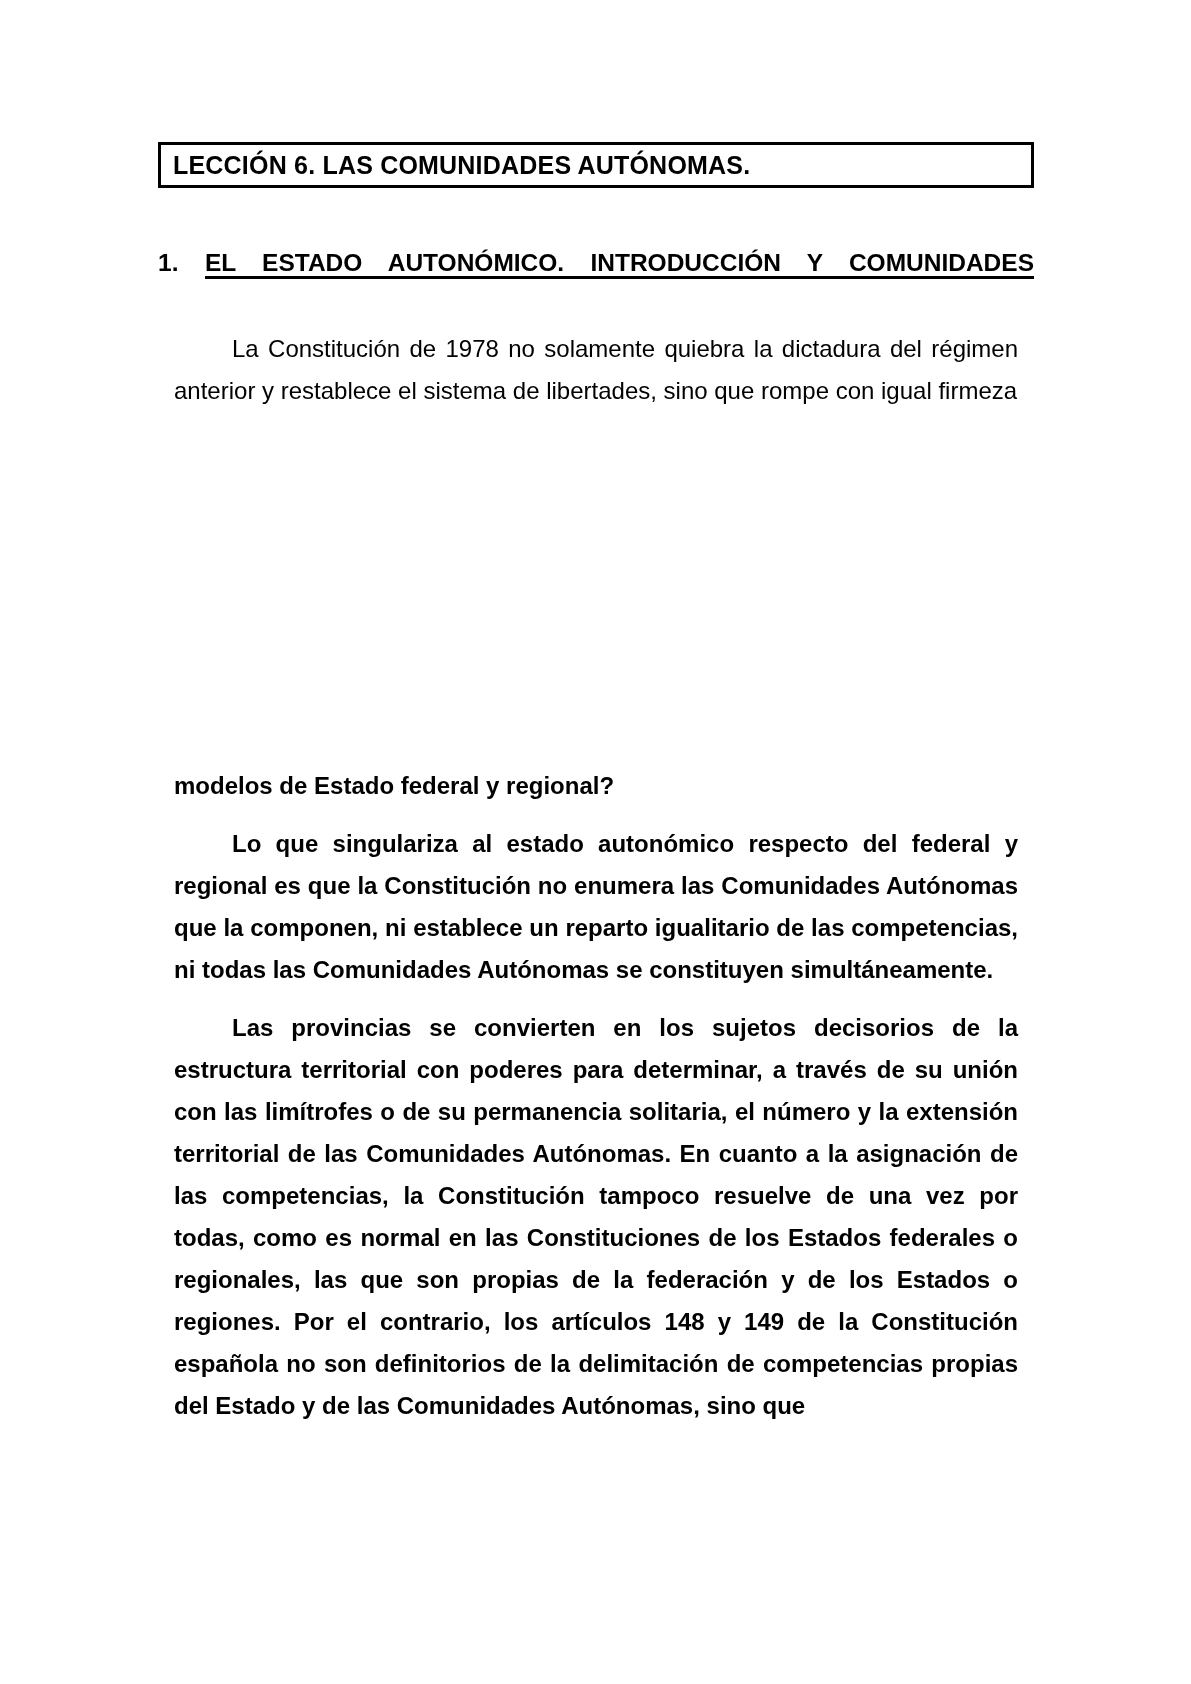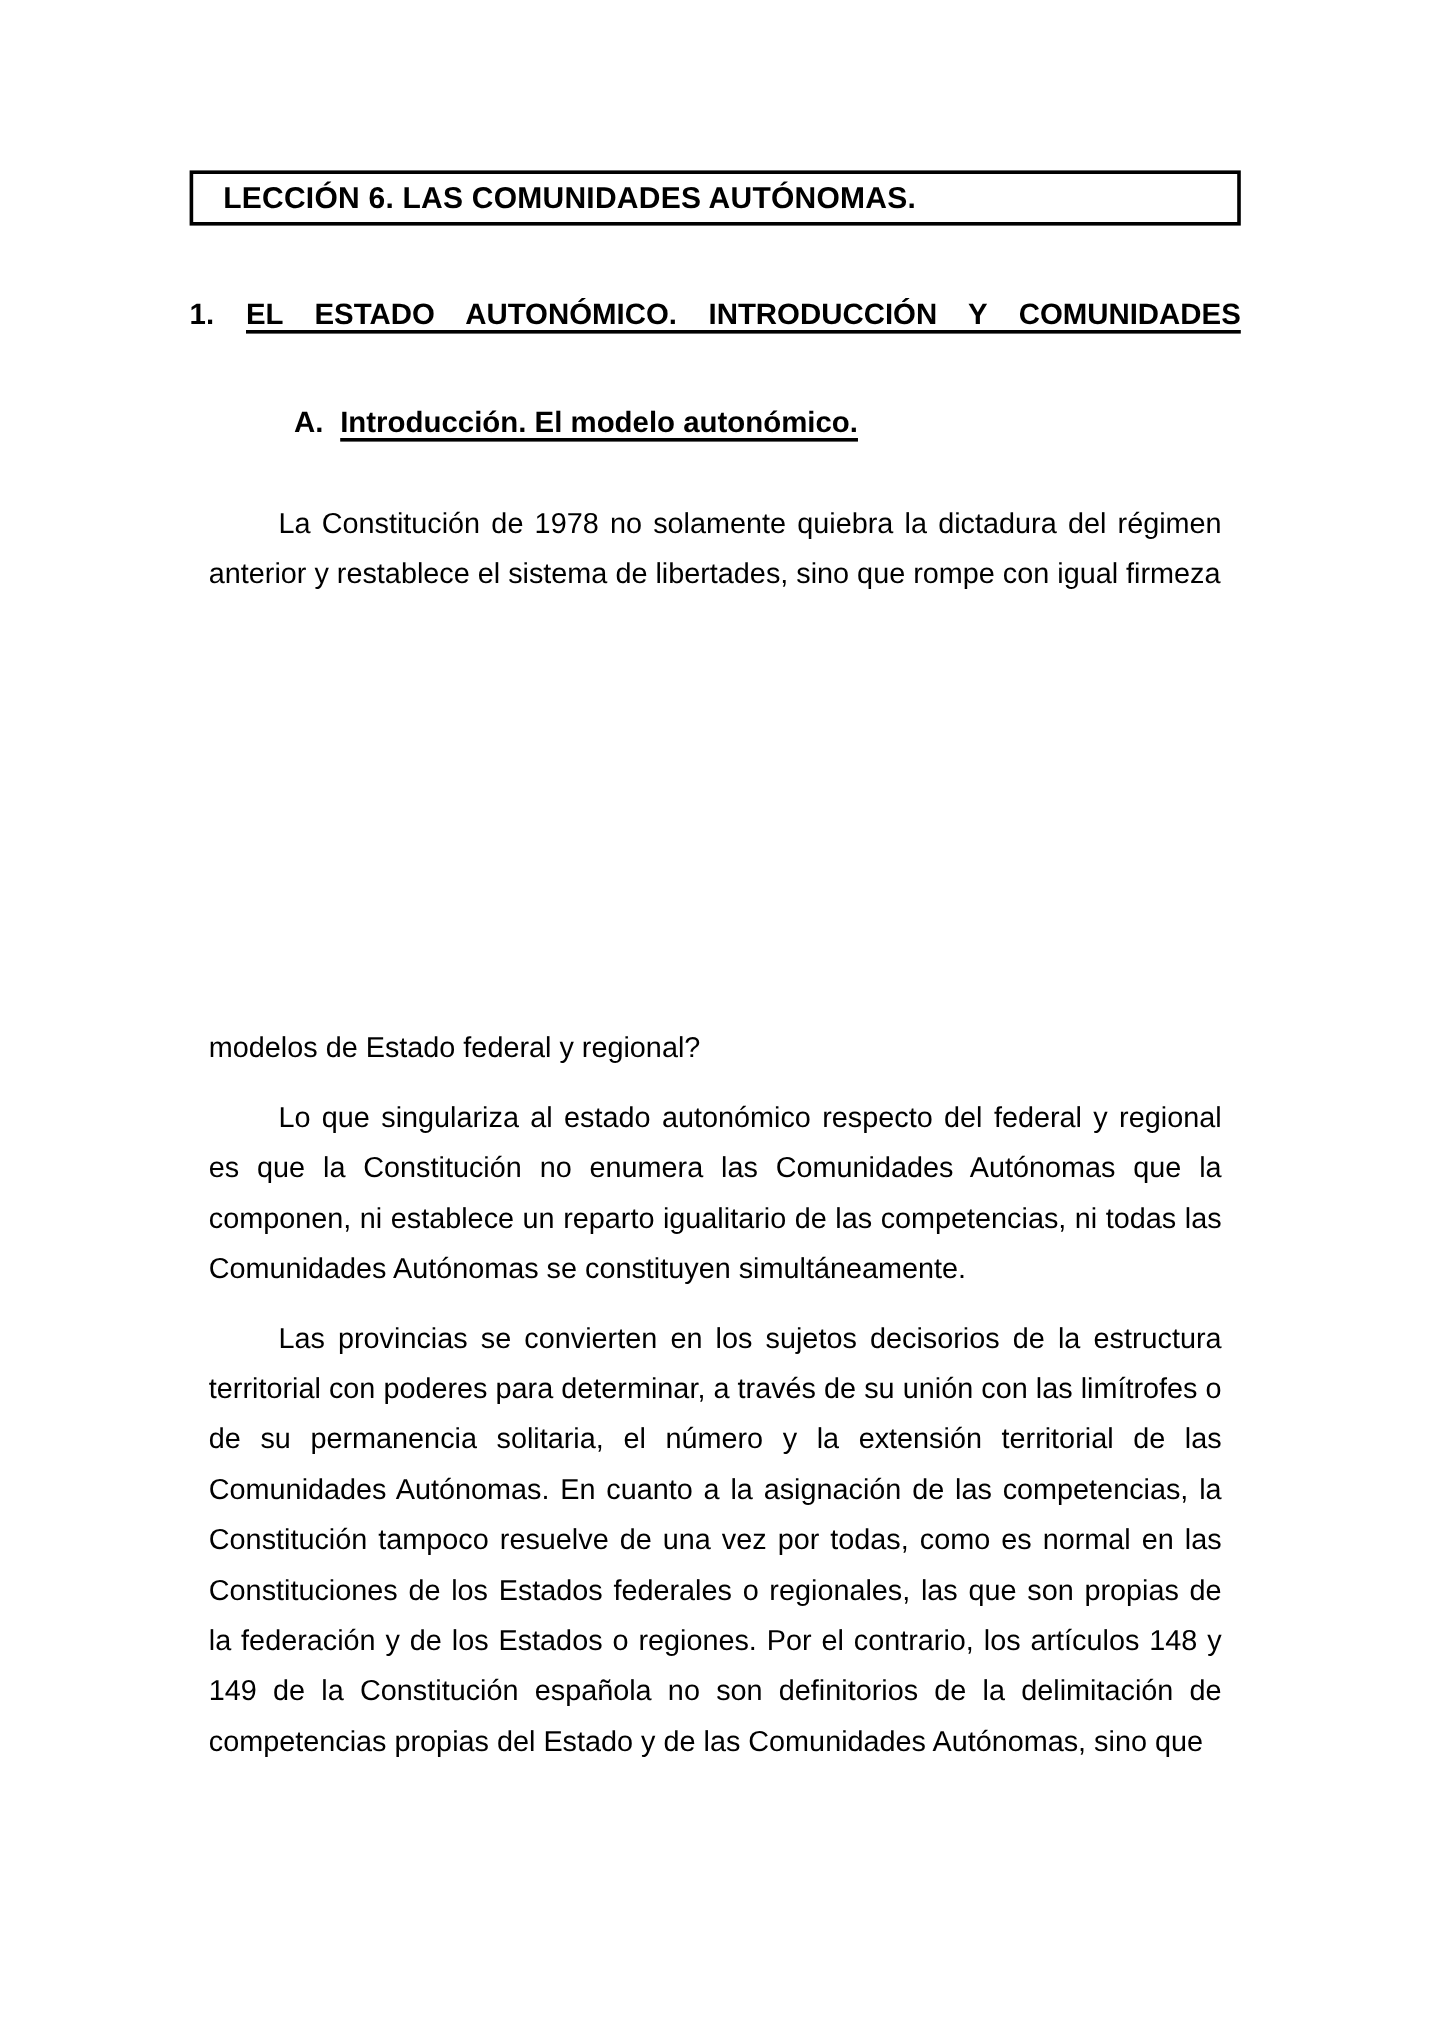--- a/index.html
+++ b/index.html
@@ -22,21 +22,21 @@
     top: 0;
     width: 876px;
   }
   .title-box {
     margin-top: 142px;
     box-sizing: border-box;
     border: 3px solid #000000;
     height: 46px;
     display: flex;
     align-items: center;
-    padding: 0 25px;
+    padding: 0 12px;
     font-size: 25px;
     font-weight: bold;
     letter-spacing: 0.2px;
   }
   .section-heading {
     margin-top: 52px;
     font-size: 24.5px;
     font-weight: bold;
     line-height: 46px;
   }
@@ -70,20 +70,21 @@
   .para {
     margin: 16px;
     margin-top: 42px;
     font-size: 24px;
     line-height: 42px;
     text-align: justify;
     text-indent: 58px;
   }
   .para.tight {
     margin-top: 15px;
+    font-weight: bold;
   }
   .para.no-indent {
     text-indent: 0;
     text-align: left;
   }
   .blank-gap {
     height: 322px;
   }
 </style>
 </head>
@@ -96,23 +97,20 @@
       <span>LECCIÓN 6. LAS COMUNIDADES AUTÓNOMAS.</span>
     </div>
 
     <div class="section-heading">
       <div class="h-row">
         <span class="h-num">1.</span>
         <span class="h-line1 u">EL ESTADO AUTONÓMICO. INTRODUCCIÓN Y COMUNIDADES</span>
       </div>
     </div>
 
-    <div class="subsection-heading">
-      <span class="sub-label">A.</span><span class="u">Introducción. El modelo autonómico.</span>
-    </div>
 
     <p class="para">La Constitución de 1978 no solamente quiebra la dictadura del régimen anterior y restablece el sistema de libertades, sino que rompe con igual firmeza</p>
 
     <div class="blank-gap"></div>
 
     <p class="para no-indent tight">modelos de Estado federal y regional?</p>
 
     <p class="para tight">Lo que singulariza al estado autonómico respecto del federal y regional es que la Constitución no enumera las Comunidades Autónomas que la componen, ni establece un reparto igualitario de las competencias, ni todas las Comunidades Autónomas se constituyen simultáneamente.</p>
 
     <p class="para tight">Las provincias se convierten en los sujetos decisorios de la estructura territorial con poderes para determinar, a través de su unión con las limítrofes o de su permanencia solitaria, el número y la extensión territorial de las Comunidades Autónomas. En cuanto a la asignación de las competencias, la Constitución tampoco resuelve de una vez por todas, como es normal en las Constituciones de los Estados federales o regionales, las que son propias de la federación y de los Estados o regiones. Por el contrario, los artículos 148 y 149 de la Constitución española no son definitorios de la delimitación de competencias propias del Estado y de las Comunidades Autónomas, sino que</p>

